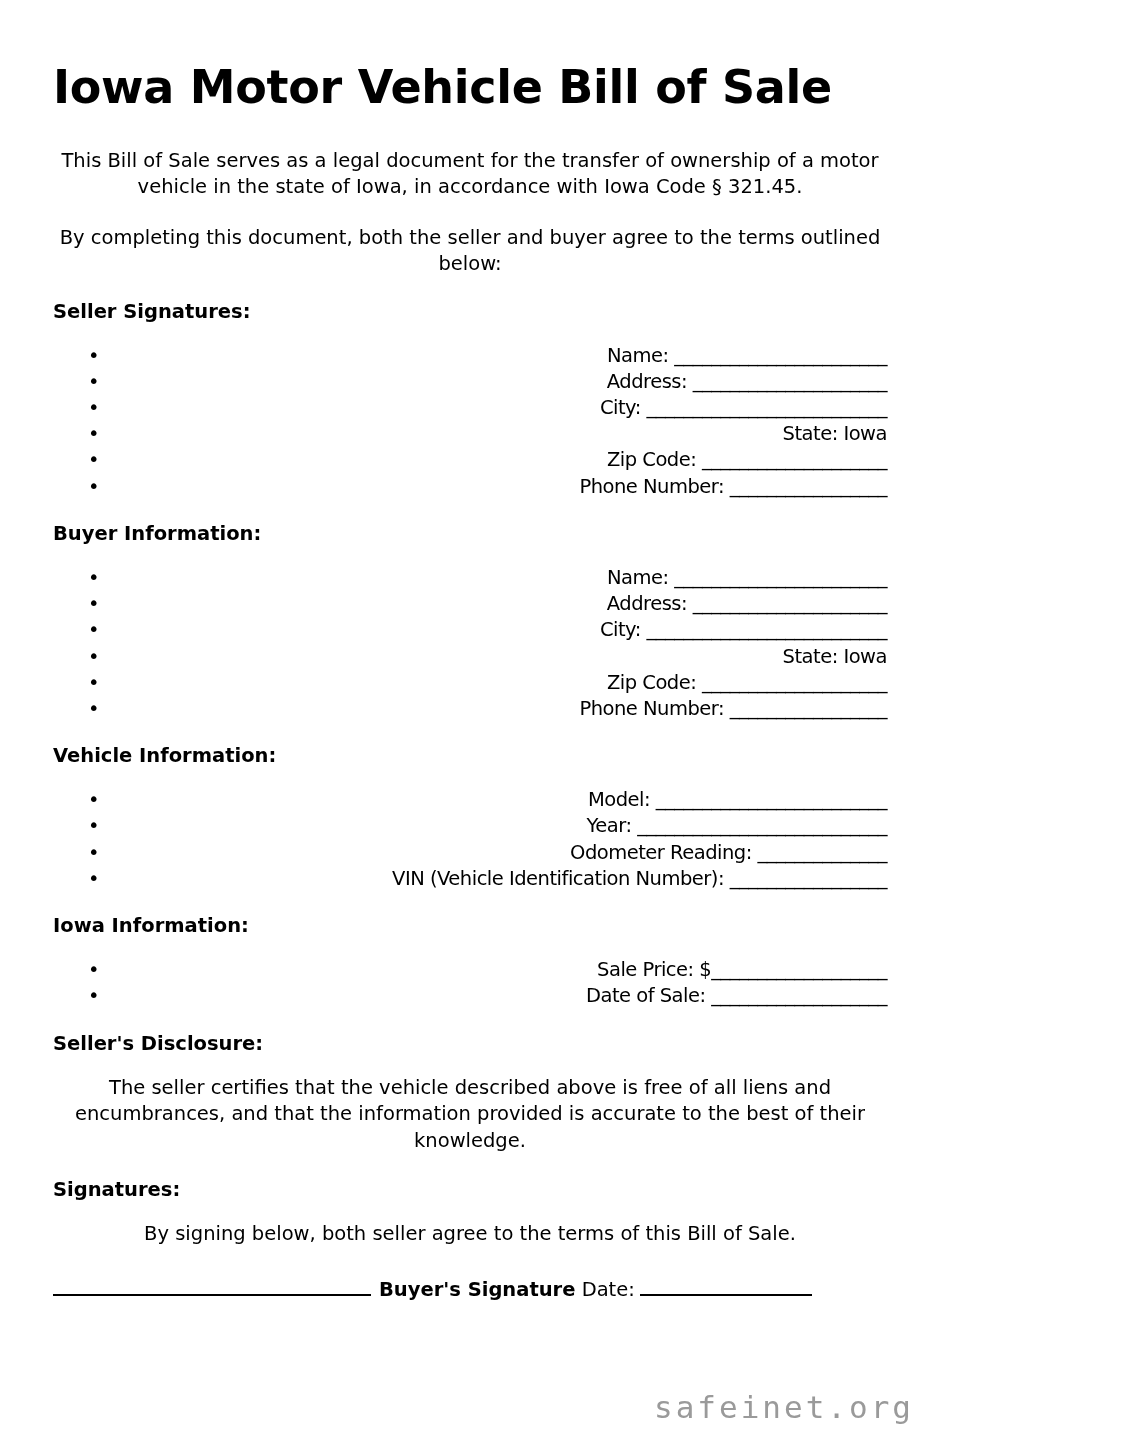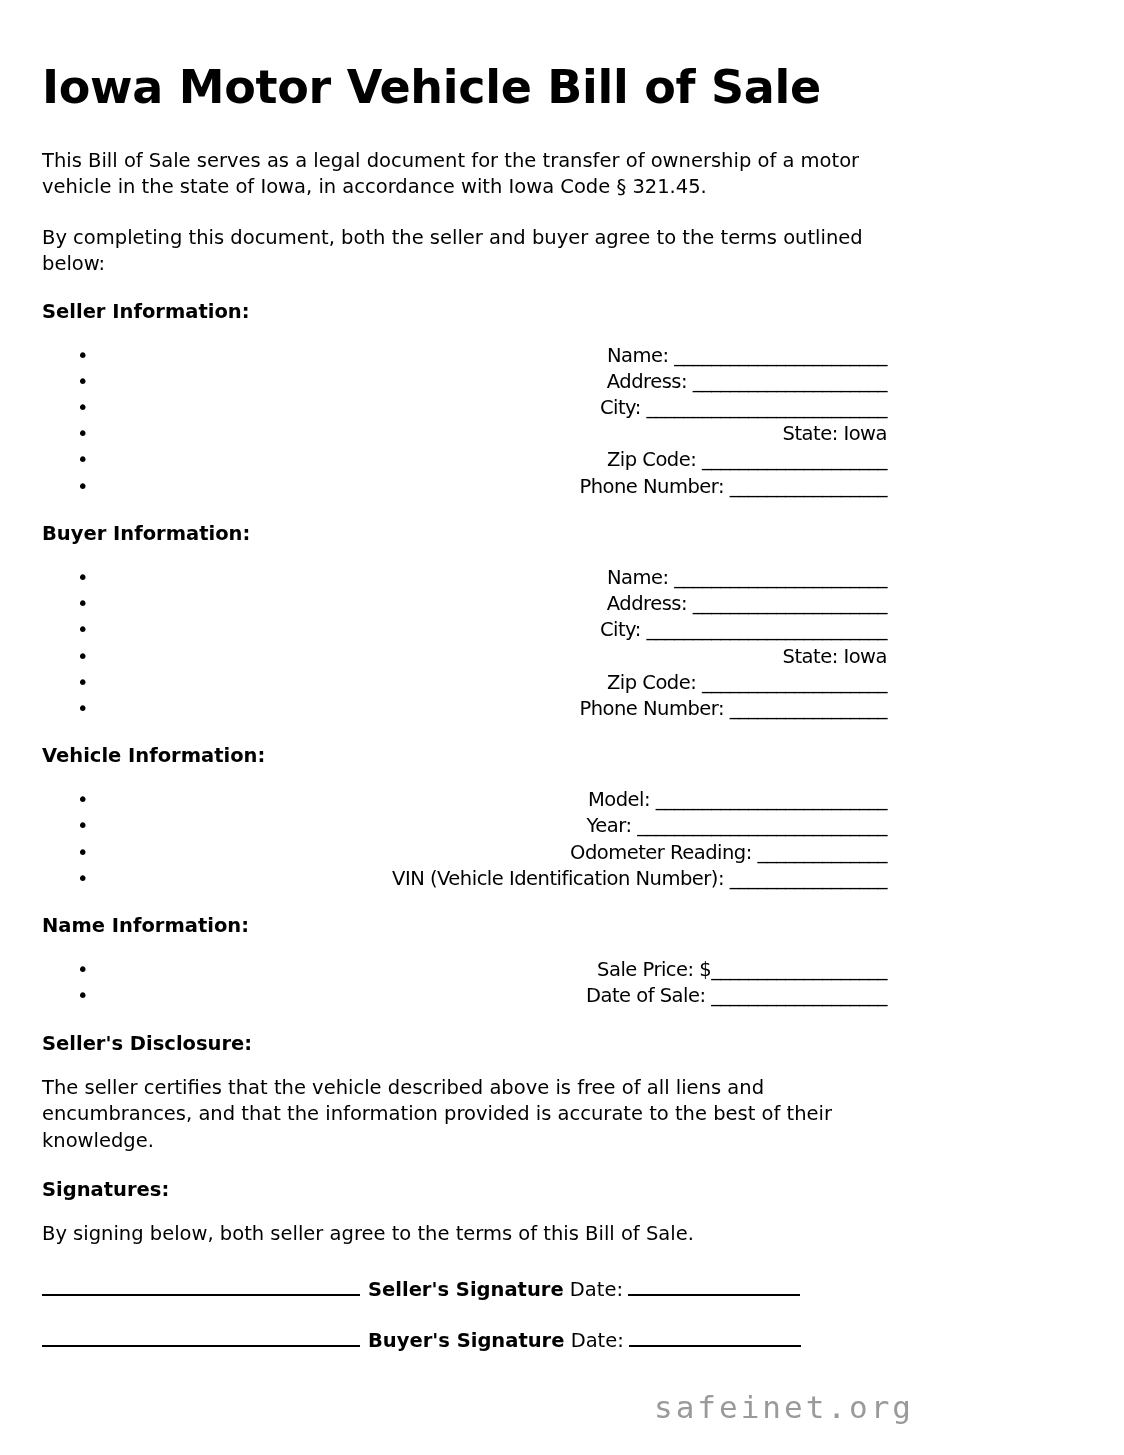--- a/index.html
+++ b/index.html
@@ -14,36 +14,37 @@
     position: relative;
     font-family: "DejaVu Sans", "Liberation Sans", sans-serif;
     color: #000000;
     overflow: hidden;
   }
   .page {
     position: relative;
     width: 950px;
     height: 1455px;
     box-sizing: border-box;
-    padding: 62px 63px 0 42px;
+    padding: 62px 63px 0 53px;
   }
   .doc-title {
     font-size: 46px;
     font-weight: bold;
     letter-spacing: -0.3px;
     line-height: 1.12;
     margin: 0 0 34px 0;
     color: #000;
   }
   .para {
     font-size: 19.5px;
     line-height: 1.36;
     margin: 0 0 24px 0;
     color: #000;
     max-width: 1000px;
+    text-align: center;
   }
   .para.tight {
     margin-bottom: 22px;
   }
   .section-head {
     font-size: 19.5px;
     font-weight: bold;
     margin: 0 0 20px 0;
     color: #000;
   }
@@ -117,21 +118,21 @@
 <body>
 
 <div class="page">
 
   <h1 class="doc-title">Iowa Motor Vehicle Bill of Sale</h1>
 
   <p class="para">This Bill of Sale serves as a legal document for the transfer of ownership of a motor vehicle in the state of Iowa, in accordance with Iowa Code § 321.45.</p>
 
   <p class="para tight">By completing this document, both the seller and buyer agree to the terms outlined below:</p>
 
-  <h2 class="section-head">Seller Information:</h2>
+  <h2 class="section-head">Seller Signatures:</h2>
   <ul class="fields">
     <li><span class="blank">Name: _______________________</span></li>
     <li><span class="blank">Address: _____________________</span></li>
     <li><span class="blank">City: __________________________</span></li>
     <li><span class="blank">State: Iowa</span></li>
     <li><span class="blank">Zip Code: ____________________</span></li>
     <li><span class="blank">Phone Number: _________________</span></li>
   </ul>
 
   <h2 class="section-head">Buyer Information:</h2>
@@ -145,38 +146,34 @@
   </ul>
 
   <h2 class="section-head">Vehicle Information:</h2>
   <ul class="fields">
     <li><span class="blank">Model: _________________________</span></li>
     <li><span class="blank">Year: ___________________________</span></li>
     <li><span class="blank">Odometer Reading: ______________</span></li>
     <li><span class="blank">VIN (Vehicle Identification Number): _________________</span></li>
   </ul>
 
-  <h2 class="section-head">Name Information:</h2>
+  <h2 class="section-head">Iowa Information:</h2>
   <ul class="fields">
     <li><span class="blank">Sale Price: $___________________</span></li>
     <li><span class="blank">Date of Sale: ___________________</span></li>
   </ul>
 
   <h2 class="section-head">Seller's Disclosure:</h2>
   <p class="para">The seller certifies that the vehicle described above is free of all liens and encumbrances, and that the information provided is accurate to the best of their knowledge.</p>
 
   <h2 class="section-head">Signatures:</h2>
   <p class="para">By signing below, both seller agree to the terms of this Bill of Sale.</p>
 
   <div class="sig-block">
     <div class="sig-row">
-      <span class="sig-line"></span><span class="sig-label">Seller's Signature</span>
-      <span>Date:</span><span class="date-line"></span>
-    </div>
-    <div class="sig-row">
       <span class="sig-line"></span><span class="sig-label">Buyer's Signature</span>
       <span>Date:</span><span class="date-line"></span>
     </div>
   </div>
 
   <div class="watermark">safeinet.org</div>
 
 </div>
 
 </body></html>

